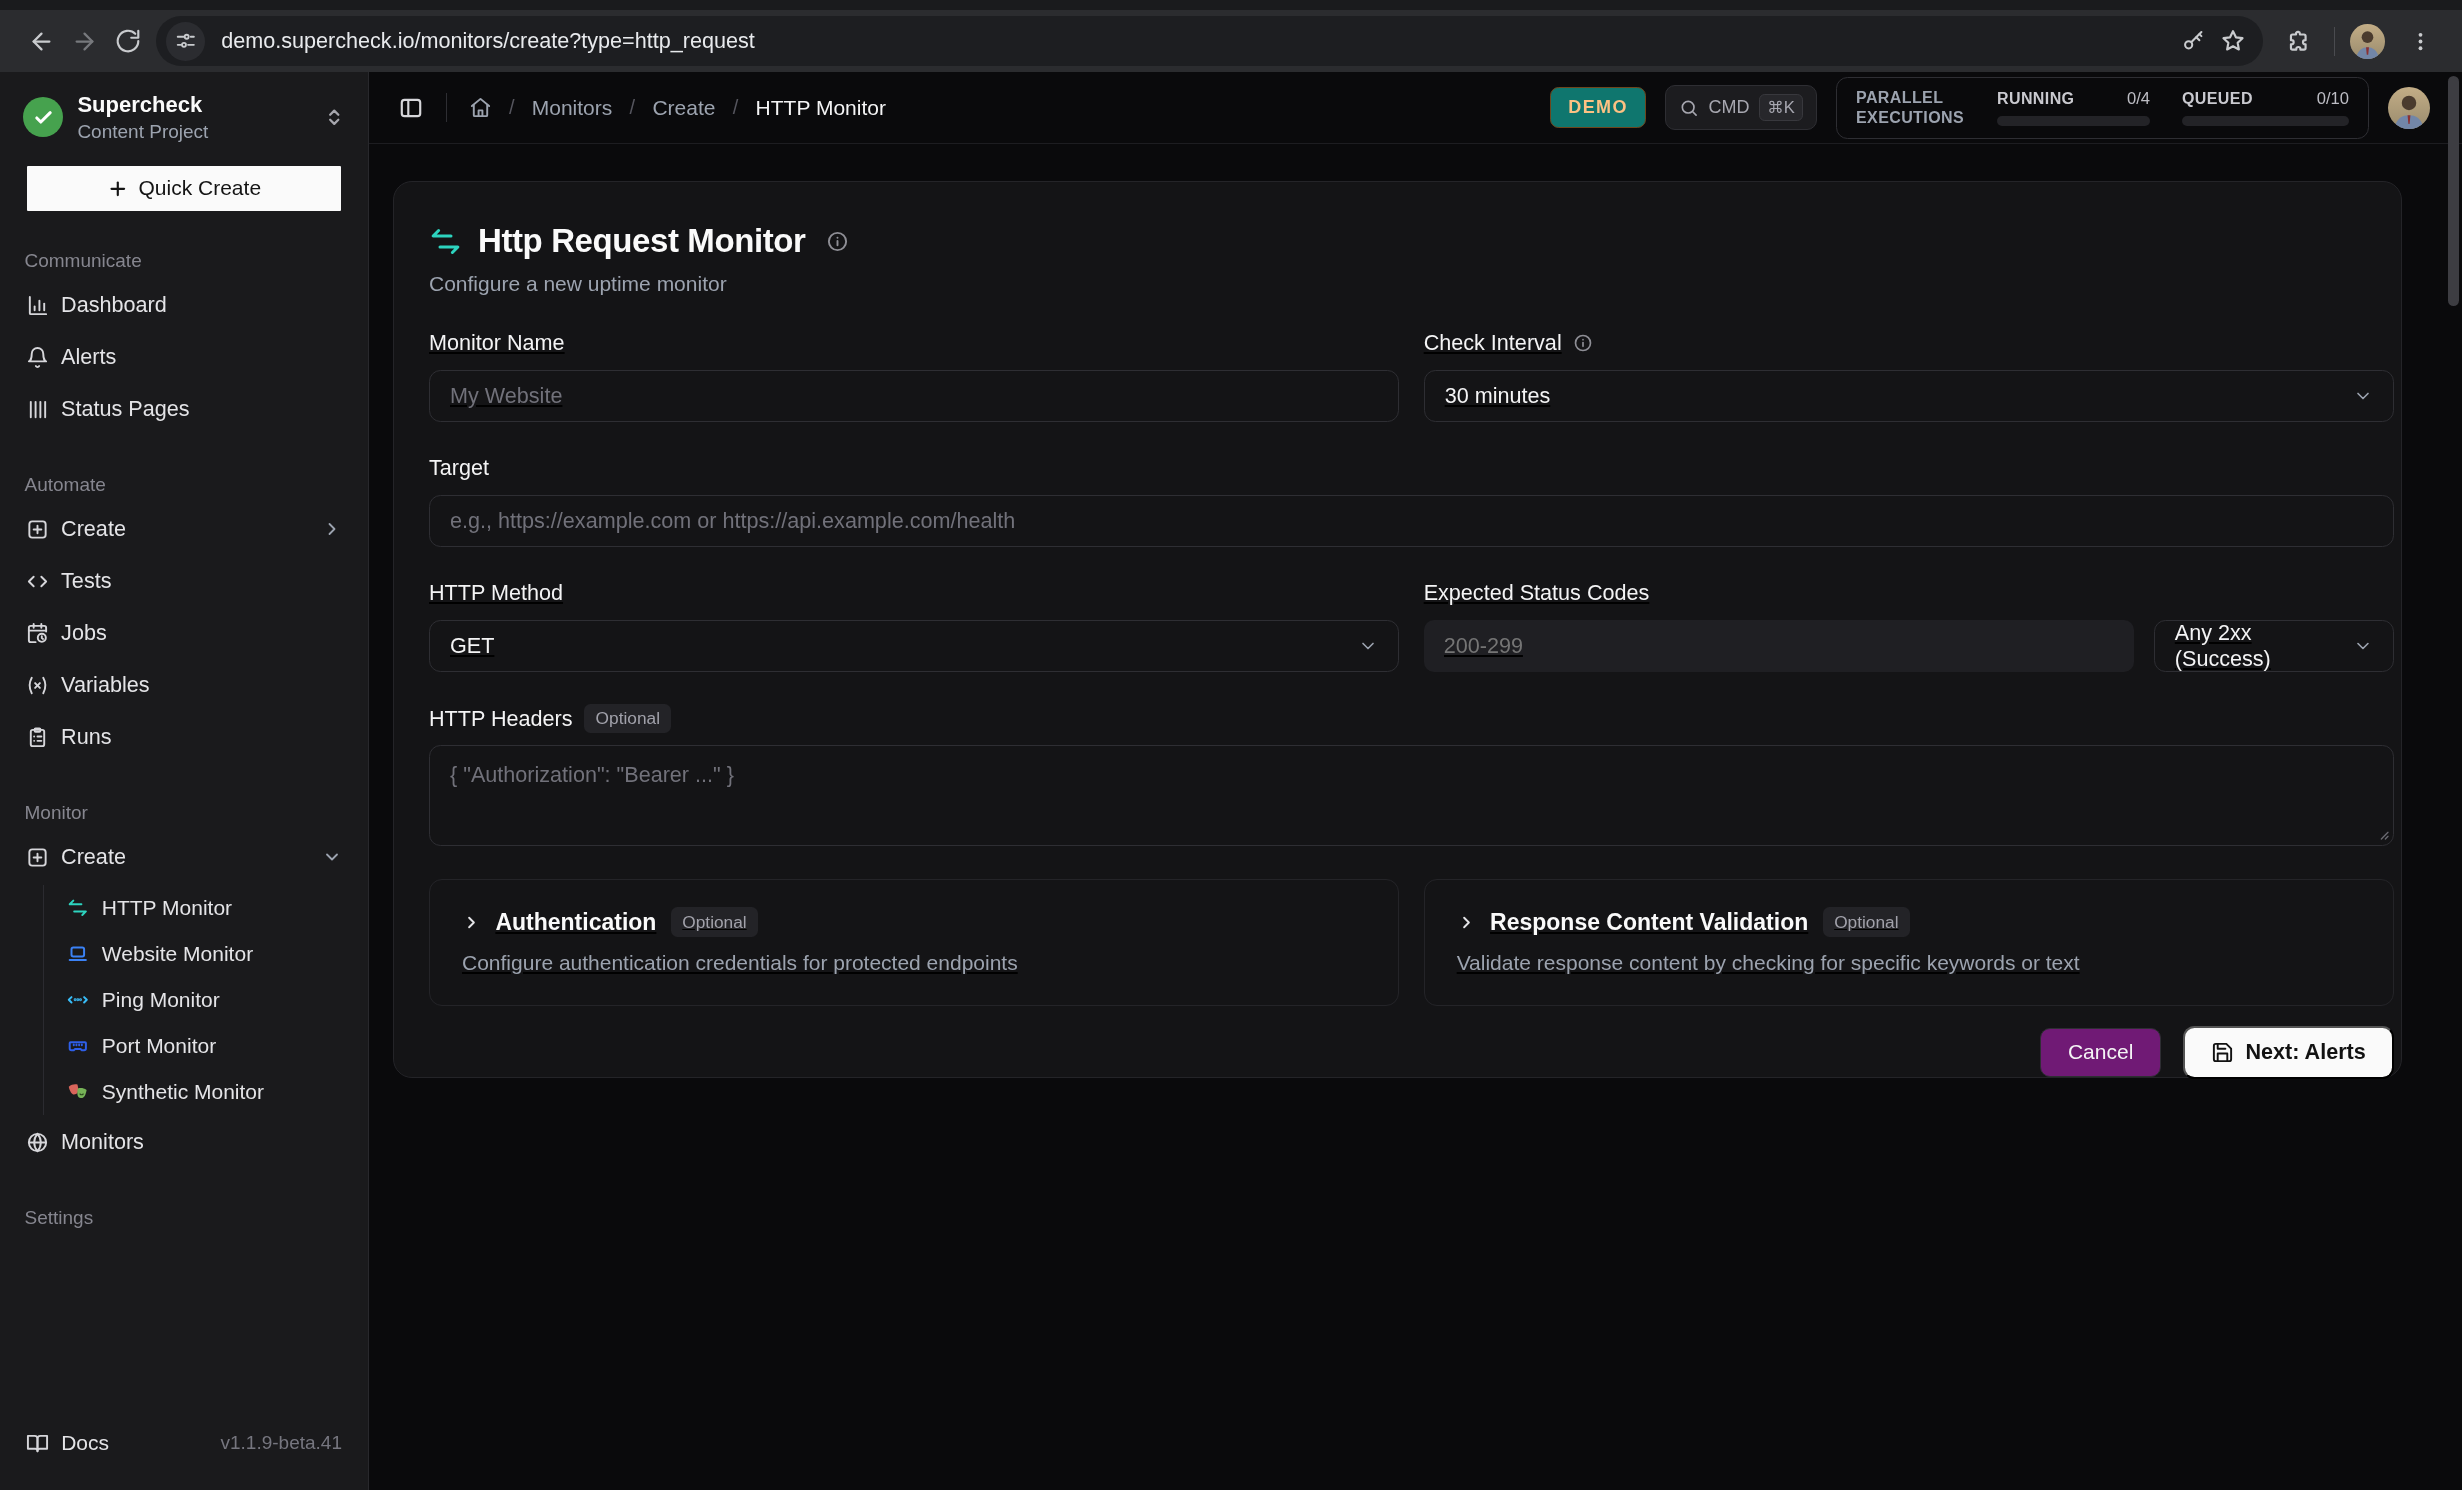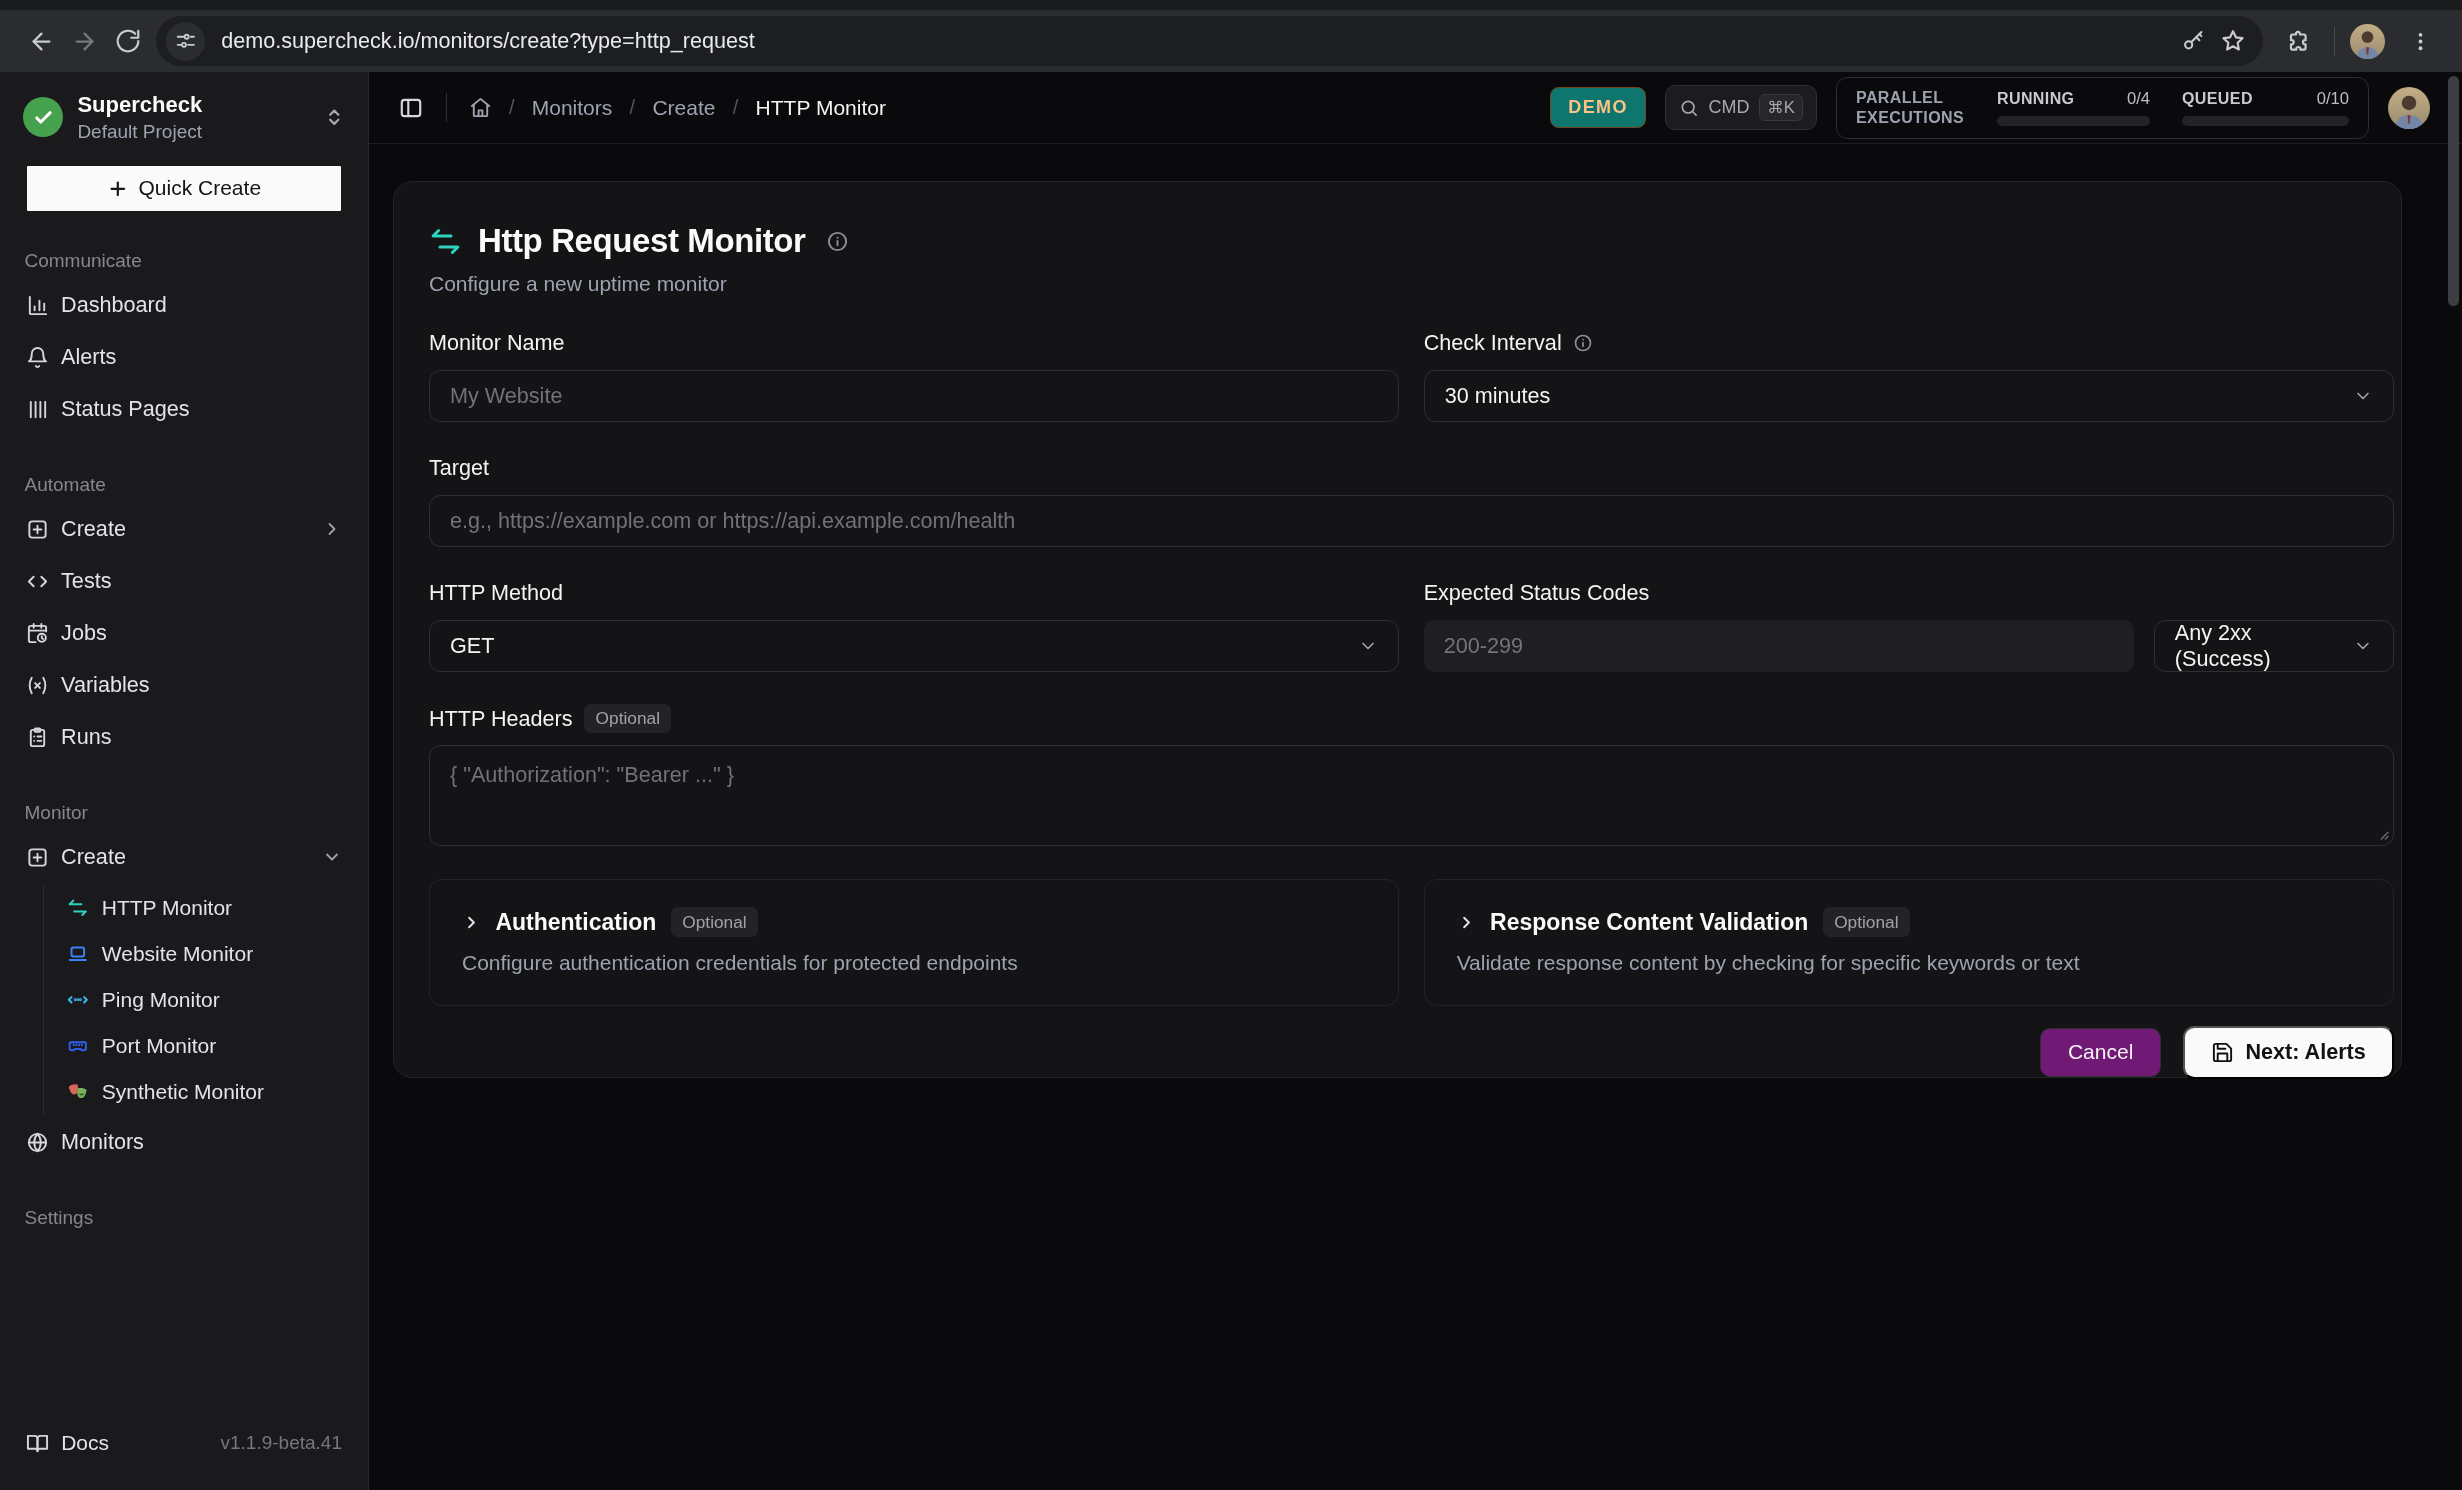--- a/index.html
+++ b/index.html
@@ -75,21 +75,21 @@
   .content { flex:1; position:relative; }
   .card { position:absolute; left:24px; top:37px; width:2009px; height:897px; background:#141416;
     border:0.7px solid #242428; border-radius:19px; padding:40px 7.2px 0 35px; }
 
   .title-row { display:flex; align-items:center; gap:16px; }
   .t-icon { color:#2dd4bf; }
   .page-title { color:#fafafa; font-size:33px; font-weight:700; letter-spacing:-0.4px; }
   .t-info { color:#8e8e95; margin-left:4.3px; }
   .subtitle { color:#9ca3af; font-size:21px; margin-top:11.5px; }
 
-  .grid2 { display:grid; grid-template-columns:1fr 1fr; column-gap:24.5px; }
+  .grid2 { display:grid; grid-template-columns:1fr 1fr; column-gap:24.5px;text-decoration:underline; }
   .mt-lg { margin-top:33px; }
   .mt-md { margin-top:32px; }
   .label-row { display:flex; align-items:center; gap:11.5px; margin-bottom:12.2px; height:29px; }
   .f-label { color:#f4f4f5; font-size:21.6px; font-weight:500; }
   .i-info { color:#8e8e95; }
   .badge { background:#232327; border-radius:6.5px; padding:4.3px 11.5px; color:#a1a1aa; font-size:17.3px; }
 
   .input, .select { height:52px; border:0.7px solid #2e2e33; border-radius:11.5px; background:transparent;
     display:flex; align-items:center; padding:0 20px; font-size:21.6px; width:100%; }
   input.input { color:#f4f4f5; outline:none; }
@@ -206,21 +206,21 @@
 
   <div class="sidebar">
     <div class="ws-row">
       <div class="ws-logo">
         <svg width="23" height="23" viewBox="0 0 24 24" fill="none" stroke="#ffffff" stroke-width="3.2" stroke-linecap="round" stroke-linejoin="round">
             <path d="M5 12.5l4.2 4.2L19 7"></path>
           </svg>
       </div>
       <div class="ws-info">
         <div class="ws-name">Supercheck</div>
-        <div class="ws-project">Default Project</div>
+        <div class="ws-project">Content Project</div>
       </div>
       <div class="ws-chev">
         <svg width="24.5" height="24.5" viewBox="0 0 24 24" fill="none" stroke="currentColor" stroke-width="2.2" stroke-linecap="round" stroke-linejoin="round">
             <path d="M8 9.5L12 5.5l4 4"></path>
             <path d="M8 14.5l4 4 4-4"></path>
           </svg>
       </div>
     </div>
 
     <div class="qc-btn">

